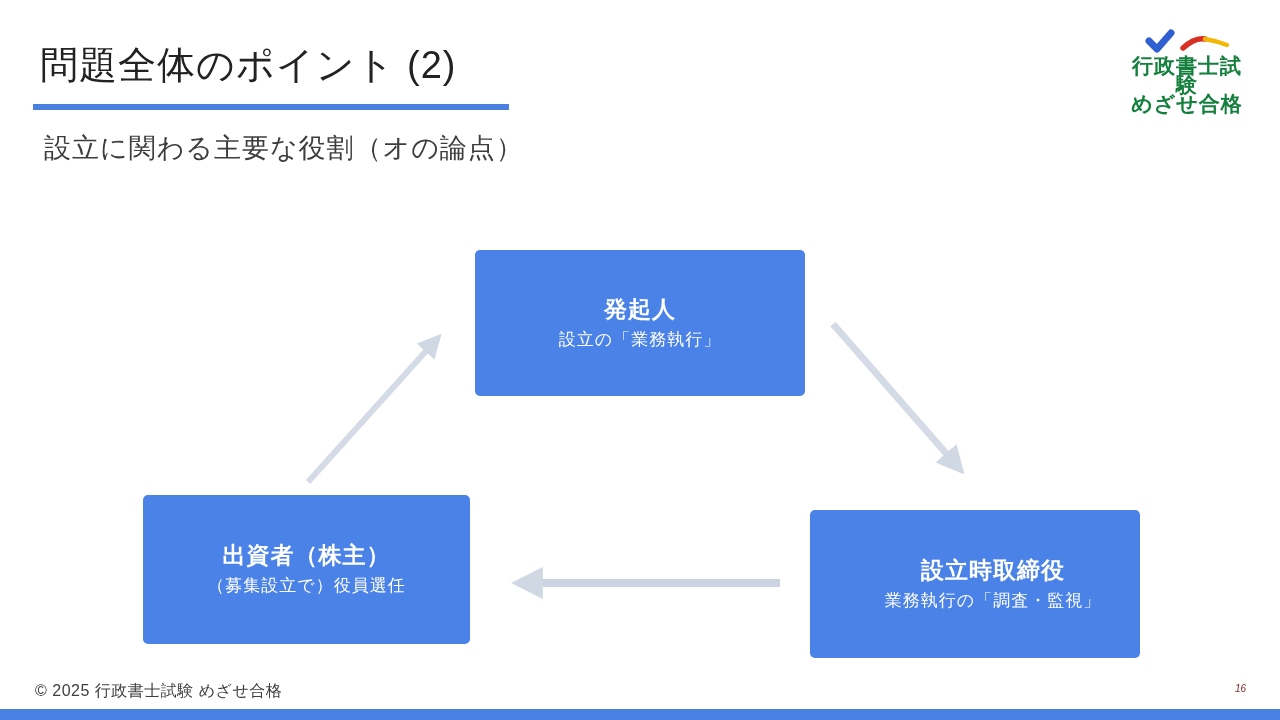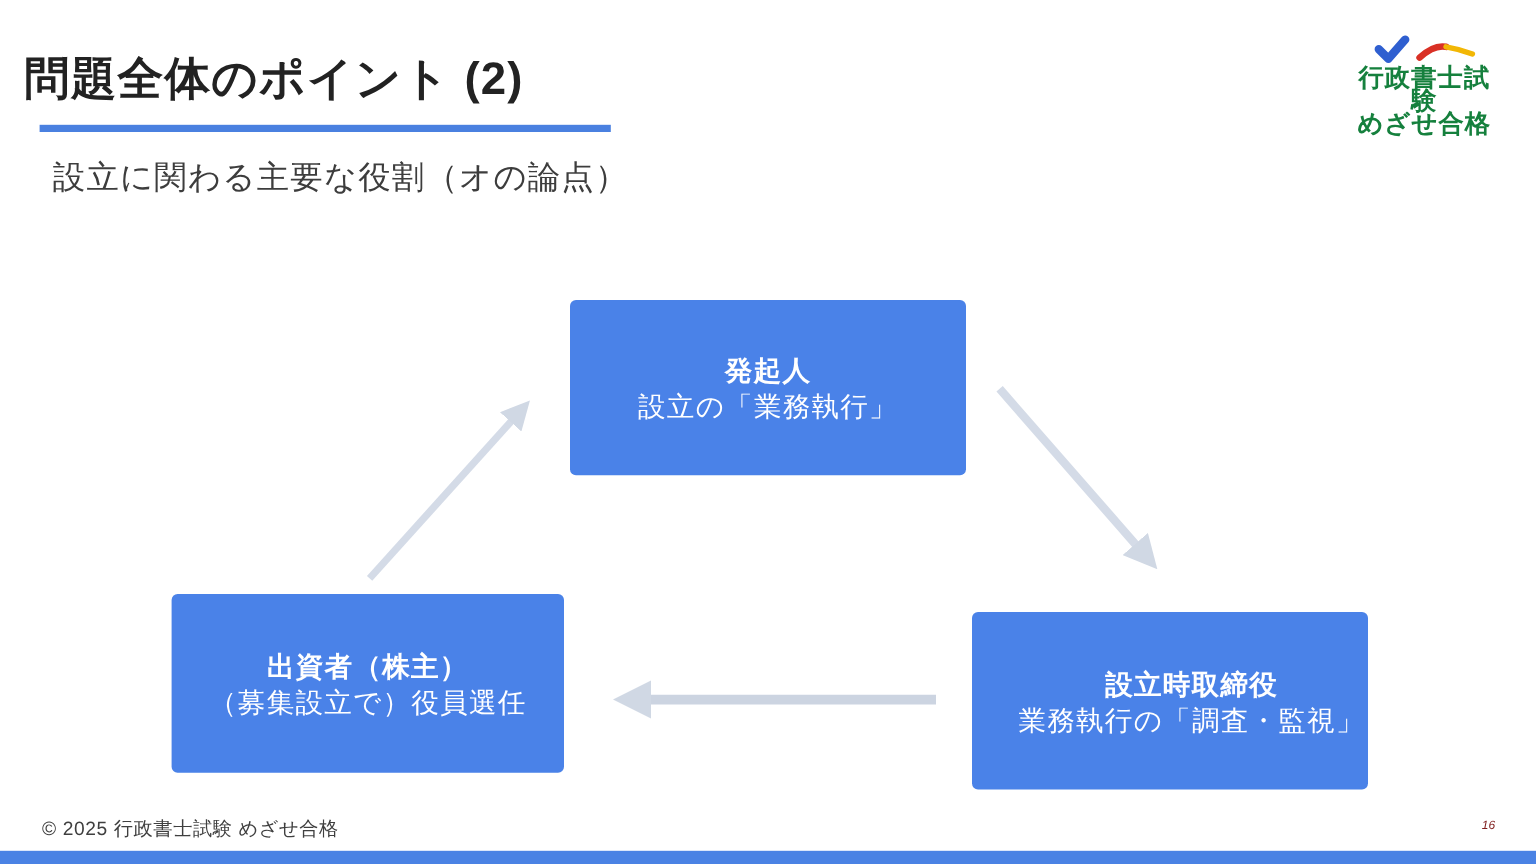--- a/index.html
+++ b/index.html
@@ -9,24 +9,24 @@
     width: 1280px;
     height: 720px;
     background: #ffffff;
     font-family: "Liberation Sans", "DejaVu Sans", sans-serif;
     overflow: hidden;
   }
 
   
   .slide-title {
     position: absolute;
-    left: 20px;
+    left: 40px;
     top: 40px;
     font-size: 38px;
-    font-weight: 700;
+    font-weight: 400;
     color: #222222;
     letter-spacing: 1px;
   }
   .title-underline {
     position: absolute;
     left: 33px;
     top: 104px;
     width: 476px;
     height: 6px;
     background: #4a80e0;
@@ -70,21 +70,21 @@
     align-items: center;
     text-align: center;
   }
   .node-box .node-title {
     font-size: 23px;
     font-weight: 700;
     line-height: 32px;
     letter-spacing: 1px;
   }
   .node-box .node-sub {
-    font-size: 23px;
+    font-size: 17px;
     font-weight: 400;
     line-height: 29px;
     letter-spacing: 1px;
   }
   #box-promoter   { left: 475px; top: 250px; width: 330px; height: 146px; }
   #box-directors  { left: 810px; top: 510px; width: 330px; height: 148px; padding-left: 36px; }
   #box-investors  { left: 143px; top: 495px; width: 327px; height: 149px; }
 
   .arrow-layer {
     position: absolute;

